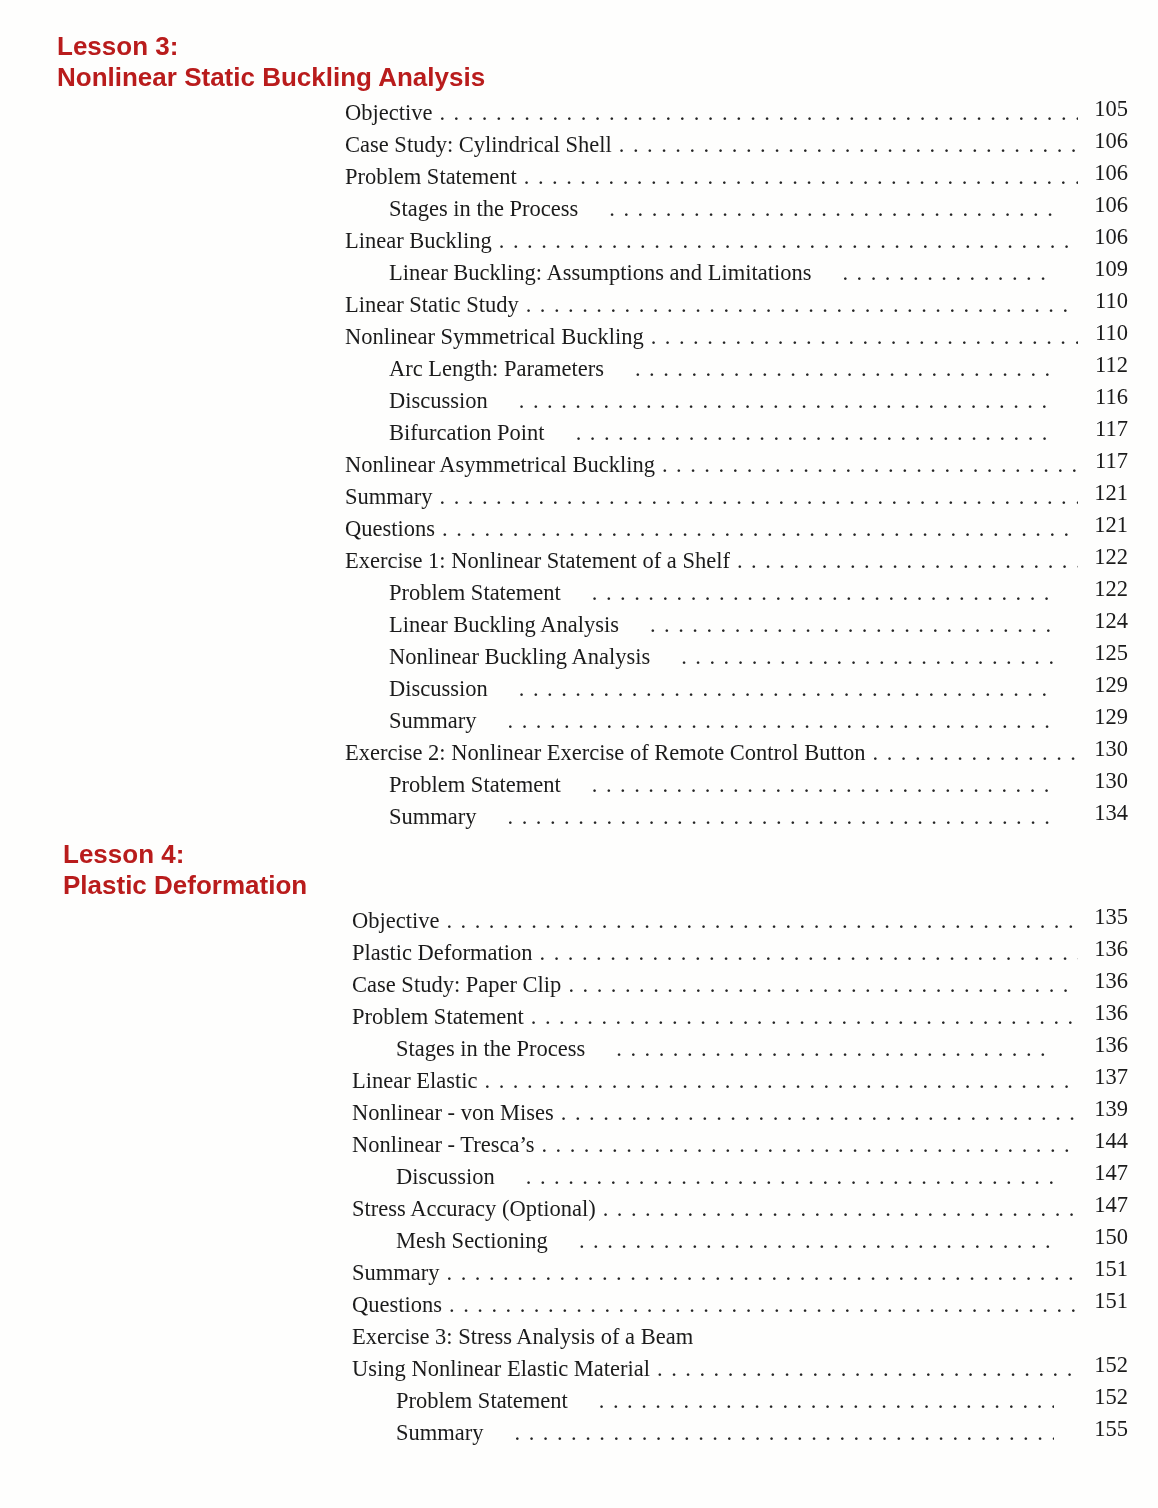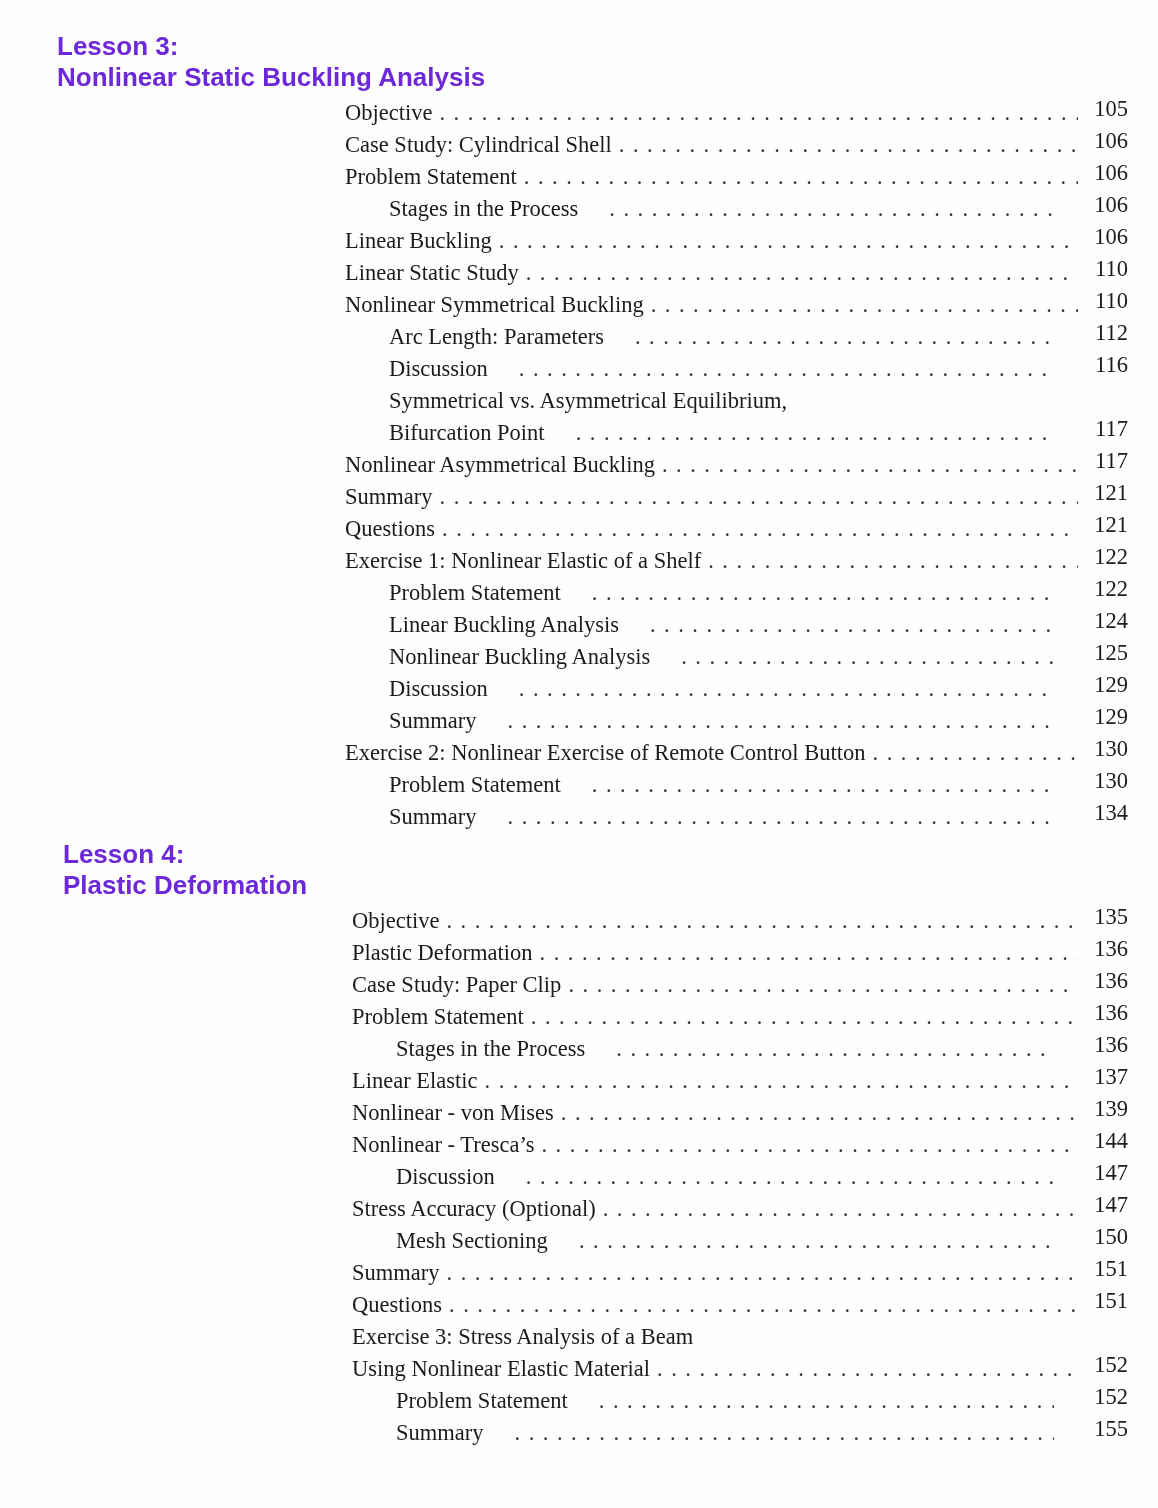--- a/index.html
+++ b/index.html
@@ -13,21 +13,21 @@
     font-family: "Liberation Serif", serif;
     overflow: hidden;
     box-sizing: border-box;
     padding-top: 31px;
   }
   .lesson-heading {
     font-family: "Liberation Sans", sans-serif;
     font-weight: bold;
     font-size: 26px;
     line-height: 31px;
-    color: #6d28d9;
+    color: #b91c1c;
     margin: 0;
   }
   .heading-line { display: block; }
   .lesson { margin: 0; }
   .lesson + .lesson { margin-top: 6px; }
 
   .lesson-0 .lesson-heading { margin-left: 57px; }
   .lesson-1 .lesson-heading { margin-left: 63px; }
 
   .toc { margin-top: 4px; }
@@ -94,43 +94,45 @@
           <div class="toc-row indent-1">
             <span class="toc-label">Stages in the Process</span>
             <span class="dot-leader"></span>
             <span class="page-number">106</span>
           </div>
           <div class="toc-row indent-0">
             <span class="toc-label">Linear Buckling</span>
             <span class="dot-leader"></span>
             <span class="page-number">106</span>
           </div>
+          <div class="toc-row indent-1">
+            <span class="toc-label">Linear Buckling: Assumptions and Limitations</span>
+            <span class="dot-leader"></span>
+            <span class="page-number">109</span>
+          </div>
           <div class="toc-row indent-0">
             <span class="toc-label">Linear Static Study</span>
             <span class="dot-leader"></span>
             <span class="page-number">110</span>
           </div>
           <div class="toc-row indent-0">
             <span class="toc-label">Nonlinear Symmetrical Buckling</span>
             <span class="dot-leader"></span>
             <span class="page-number">110</span>
           </div>
           <div class="toc-row indent-1">
             <span class="toc-label">Arc Length: Parameters</span>
             <span class="dot-leader"></span>
             <span class="page-number">112</span>
           </div>
           <div class="toc-row indent-1">
             <span class="toc-label">Discussion</span>
             <span class="dot-leader"></span>
             <span class="page-number">116</span>
           </div>
-          <div class="toc-row indent-1 no-leader">
-            <span class="toc-label">Symmetrical vs. Asymmetrical Equilibrium,</span>
-          </div>
           <div class="toc-row indent-1">
             <span class="toc-label">Bifurcation Point</span>
             <span class="dot-leader"></span>
             <span class="page-number">117</span>
           </div>
           <div class="toc-row indent-0">
             <span class="toc-label">Nonlinear Asymmetrical Buckling</span>
             <span class="dot-leader"></span>
             <span class="page-number">117</span>
           </div>
@@ -138,21 +140,21 @@
             <span class="toc-label">Summary</span>
             <span class="dot-leader"></span>
             <span class="page-number">121</span>
           </div>
           <div class="toc-row indent-0">
             <span class="toc-label">Questions</span>
             <span class="dot-leader"></span>
             <span class="page-number">121</span>
           </div>
           <div class="toc-row indent-0">
-            <span class="toc-label">Exercise 1: Nonlinear Elastic of a Shelf</span>
+            <span class="toc-label">Exercise 1: Nonlinear Statement of a Shelf</span>
             <span class="dot-leader"></span>
             <span class="page-number">122</span>
           </div>
           <div class="toc-row indent-1">
             <span class="toc-label">Problem Statement</span>
             <span class="dot-leader"></span>
             <span class="page-number">122</span>
           </div>
           <div class="toc-row indent-1">
             <span class="toc-label">Linear Buckling Analysis</span>

